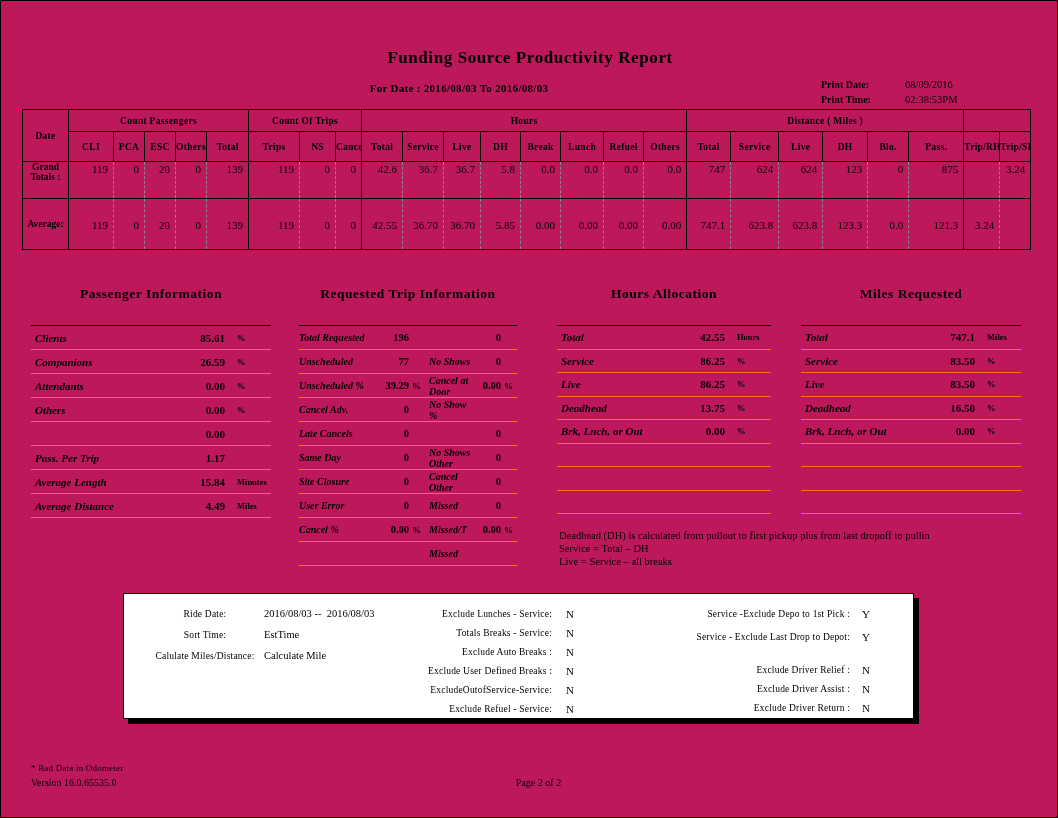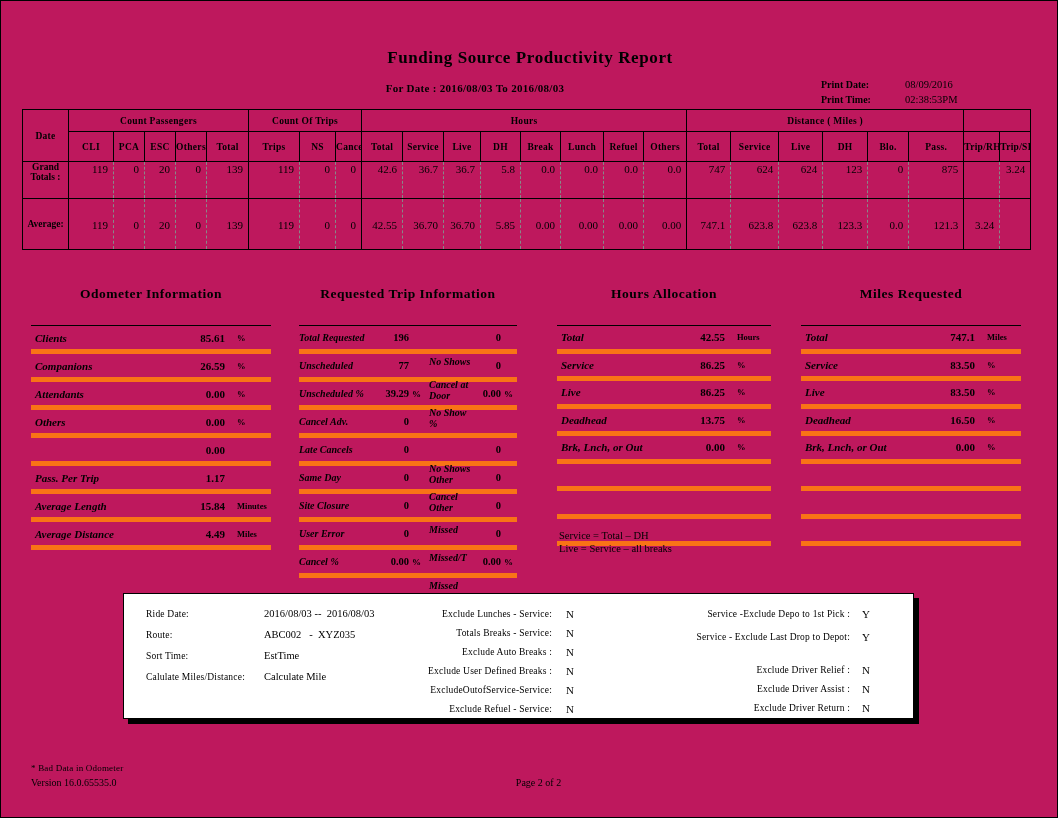--- a/index.html
+++ b/index.html
@@ -4,21 +4,21 @@
 <style>
   html,body{margin:0;padding:0;background:#e8e8e8;}
   .page{
     position:relative;width:1058px;height:818px;background:#be185d;
     border:1px solid #000;box-sizing:border-box;overflow:hidden;
     font-family:"Liberation Serif", serif;color:#000;padding-left:21px;
   }
   
   .title{position:absolute;top:47px;left:0;width:1058px;text-align:center;
     font-size:17px;font-weight:bold;letter-spacing:.6px;}
-  .daterange{position:absolute;top:81px;left:16px;width:916px;text-align:center;
+  .daterange{position:absolute;top:81px;left:0;width:916px;text-align:center;
     font-size:11px;font-weight:bold;letter-spacing:.3px;}
   .printblock{position:absolute;top:76px;left:820px;font-size:10px;}
   .printrow{display:flex;height:15px;align-items:center;}
   .printrow .pl{font-weight:bold;width:84px;}
   .printrow .pv{font-size:10.5px;}
   
   table.sum{position:absolute;left:21px;top:108px;width:1008px;
     border-collapse:collapse;table-layout:fixed;border:1px solid #000;}
   table.sum th{border:1px solid #000;font-size:9.5px;font-weight:bold;
     text-align:center;padding:0;letter-spacing:.3px;overflow:hidden;white-space:nowrap;}
@@ -28,21 +28,21 @@
   table.sum td.v{border-left:1px dashed #888;}
   table.sum td.gs{border-left:1px solid #000;}
   table.sum td.rl{font-size:9.5px;font-weight:bold;text-align:center;
     vertical-align:middle;padding:0 2px;border-right:1px solid #000;}
   table.sum tr.grand td{height:35px;vertical-align:top;border-bottom:1px solid #000;}
   table.sum tr.avg td{height:49px;vertical-align:middle;}
   
   .sec{position:absolute;top:285px;}
   .sec-title{text-align:center;font-size:13.5px;font-weight:bold;letter-spacing:.5px;}
   .sec-table{border-top:1px solid #000;margin-top:23px;}
-  .sec-row{display:flex;align-items:center;border-bottom:5px solid #f97316;justify-content:center;}
+  .sec-row{display:flex;align-items:center;border-bottom:1px solid #f97316;justify-content:center;}
   .sec-row .lab{flex:1;font-size:11px;font-weight:bold;font-style:italic;padding-left:4px;}
   .sec-row .val{width:56px;text-align:right;font-size:11px;font-weight:bold;}
   .sec-row .unit{width:46px;font-size:8.5px;font-weight:bold;padding-left:12px;box-sizing:border-box;}
   #passenger{left:30px;width:240px;}
   #passenger .sec-row{height:23px;}
   #trip{left:298px;width:218px;}
   #trip .sec-row{height:23px;}
   #trip .ll{width:82px;font-size:10px;font-weight:bold;font-style:italic;}
   #trip .lv{width:28px;text-align:right;font-size:10.5px;font-weight:bold;}
   #trip .lu{width:14px;font-size:9px;font-weight:bold;padding-left:3px;box-sizing:border-box;}
@@ -55,21 +55,21 @@
   .note{position:absolute;left:558px;top:529px;font-size:10.5px;line-height:1.22;}
   
   .setbox{position:absolute;left:122px;top:592px;width:791px;height:126px;
     border:1px solid #000;box-shadow:5px 5px 0 0 #000;background:#fff;box-sizing:border-box;}
   .setcol{position:absolute;top:0;}
   .setrow{display:flex;align-items:center;height:19px;}
   .setrow .sl{font-size:9.5px;letter-spacing:.2px;}
   .setrow .sv{font-size:10.5px;white-space:pre;}
   #setleft{left:22px;top:10px;width:330px;}
   #setleft .setrow{margin-bottom:2px;}
-  #setleft .sl{width:118px;}
+  #setleft .sl{width:118px;text-align:center;}
   #setmid{left:120px;top:10px;width:352px;}
   #setmid .sl{flex:1;text-align:right;}
   #setmid .sv{width:30px;text-align:left;margin-left:14px;font-size:11px;}
   #setright{left:420px;top:10px;width:346px;}
   #setright .sl{flex:1;text-align:right;}
   #setright .sv{width:28px;text-align:left;margin-left:12px;font-size:11px;}
   .gap4{margin-top:4px;}
   
   .footnote{position:absolute;left:30px;top:751px;font-size:9px;letter-spacing:.2px;margin-top:11px;}
   .version{position:absolute;left:30px;top:776px;font-size:10px;}
@@ -207,21 +207,21 @@
       <td class="v">123.3</td>
       <td class="v">0.0</td>
       <td class="v">121.3</td>
       <td class="v gs">3.24</td>
       <td class="v"></td>
     </tr>
   </tbody>
     </table>
 
   <div class="sec" id="passenger">
-    <div class="sec-title">Odometer Information</div>
+    <div class="sec-title">Passenger Information</div>
     <div class="sec-table">
       <div class="sec-row">
           <span class="lab">Clients</span>
           <span class="val">85.61</span>
           <span class="unit">%</span>
         </div>
       <div class="sec-row">
           <span class="lab">Companions</span>
           <span class="val">26.59</span>
           <span class="unit">%</span>
@@ -431,33 +431,30 @@
         </div>
       <div class="sec-row">
           <span class="lab"></span>
           <span class="val"></span>
           <span class="unit"></span>
         </div>
     </div>
   </div>
 
   <div class="note">
+    <div>Deadhead (DH) is calculated from pullout to first pickup plus from  last dropoff to pullin</div>
     <div>Service = Total – DH</div>
     <div>Live = Service – all breaks</div>
   </div>
 
   <div class="setbox">
     <div class="setcol" id="setleft">
       <div class="setrow">
           <span class="sl">Ride Date:</span>
           <span class="sv">2016/08/03 --  2016/08/03</span>
-        </div>
-      <div class="setrow">
-          <span class="sl">Route:</span>
-          <span class="sv">ABC002   -  XYZ035</span>
         </div>
       <div class="setrow">
           <span class="sl">Sort Time:</span>
           <span class="sv">EstTime</span>
         </div>
       <div class="setrow">
           <span class="sl">Calulate Miles/Distance:</span>
           <span class="sv">Calculate Mile</span>
         </div>
     </div>

